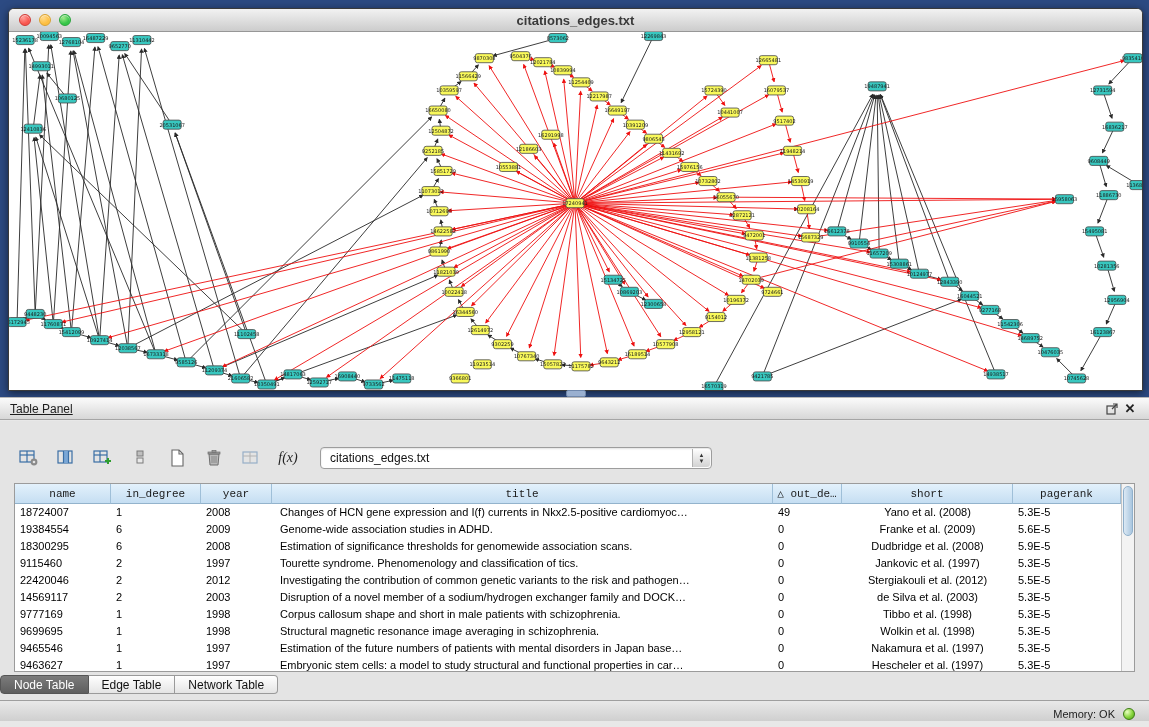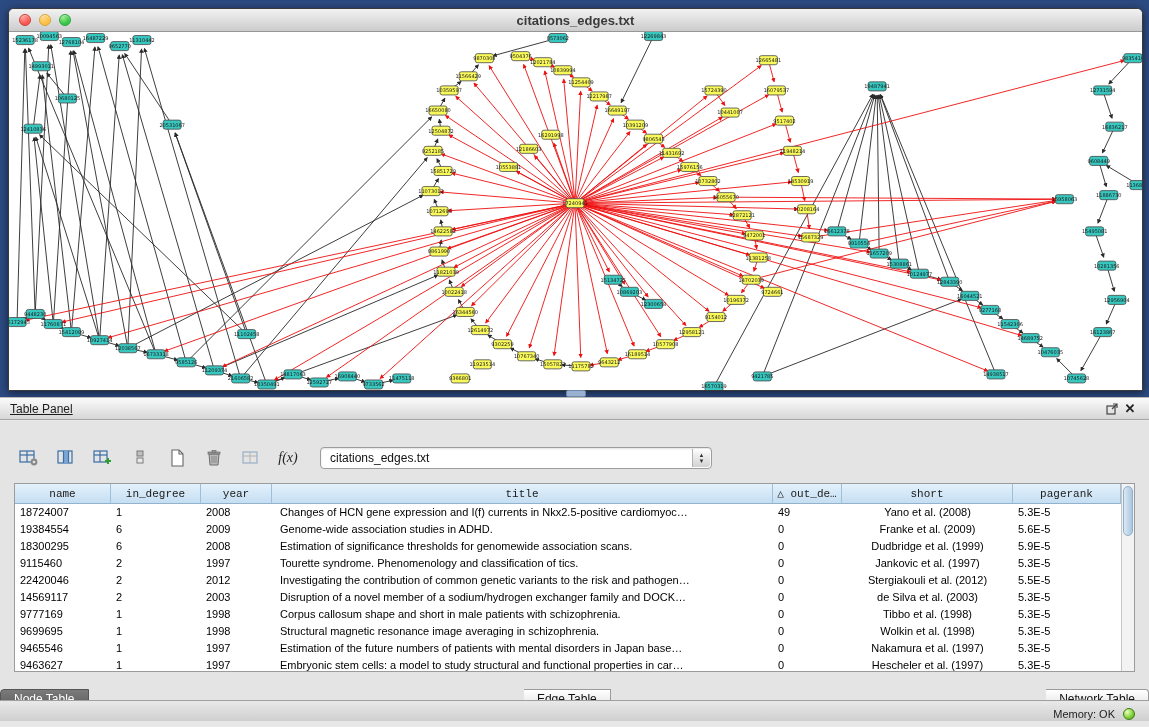--- a/index.html
+++ b/index.html
@@ -49,21 +49,21 @@
     font-size:11px;color:#1a1a1a;display:flex;align-items:center;justify-content:center;box-sizing:border-box;
     white-space:nowrap;overflow:hidden;font-family:Liberation Mono, monospace;}
   .tr{height:17px;}
   .td{font-size:11px;color:#000;line-height:17px;white-space:nowrap;overflow:hidden;padding-left:5px;box-sizing:border-box;}
   .td.c-title{padding-left:8px;}
   .td.c-short{text-align:center;padding-left:0;}
   .vscroll{position:absolute;right:0;top:0;bottom:0;width:13px;background:#f3f3f3;border-left:1px solid #c5c5c5;box-sizing:border-box;}
   .vthumb{position:absolute;left:1px;right:1px;top:2px;height:50px;border-radius:6px;
     background:linear-gradient(90deg,#dce9f4,#a9c6df);border:1px solid #8fb0cc;box-sizing:border-box;}
   
-  .tabs{position:absolute;top:268px;left:0;width:100%;display:flex;justify-content:space-between;}
+  .tabs{position:absolute;top:254px;left:0;width:100%;display:flex;justify-content:flex-start;}
   .tab{font-size:12px;padding:2px 13px;height:19px;box-sizing:border-box;border:1px solid #9a9a9a;
     background:linear-gradient(#ffffff,#e4e4e4);color:#111;display:flex;align-items:center;}
   .tab + .tab{border-left:none;}
   .tab:first-child{border-radius:4px 0 0 4px;}
   .tab:last-child{border-radius:0 4px 4px 0;}
   .tab.active{background:linear-gradient(#7b7b7b,#5e5e5e);color:#fff;border-color:#555;}
   
   .statusbar{position:absolute;top:700px;left:0;width:1149px;height:21px;box-sizing:border-box;
     background:linear-gradient(#e9e9e9,#cfcfcf);border-top:1px solid #9f9f9f;}
   .mem-label{position:absolute;right:34px;top:7px;font-size:11px;color:#222;}
@@ -878,21 +878,21 @@
             <div class="td c-out_degree">0</div>
             <div class="td c-short">Franke et al. (2009)</div>
             <div class="td c-pagerank">5.6E-5</div>
           </div>
           <div class="tr">
             <div class="td c-name">18300295</div>
             <div class="td c-in_degree">6</div>
             <div class="td c-year">2008</div>
             <div class="td c-title">Estimation of significance thresholds for genomewide association scans.</div>
             <div class="td c-out_degree">0</div>
-            <div class="td c-short">Dudbridge et al. (1999)</div>
+            <div class="td c-short">Dudbridge et al. (2008)</div>
             <div class="td c-pagerank">5.9E-5</div>
           </div>
           <div class="tr">
             <div class="td c-name">9115460</div>
             <div class="td c-in_degree">2</div>
             <div class="td c-year">1997</div>
             <div class="td c-title">Tourette syndrome. Phenomenology and classification of tics.</div>
             <div class="td c-out_degree">0</div>
             <div class="td c-short">Jankovic et al. (1997)</div>
             <div class="td c-pagerank">5.3E-5</div>

